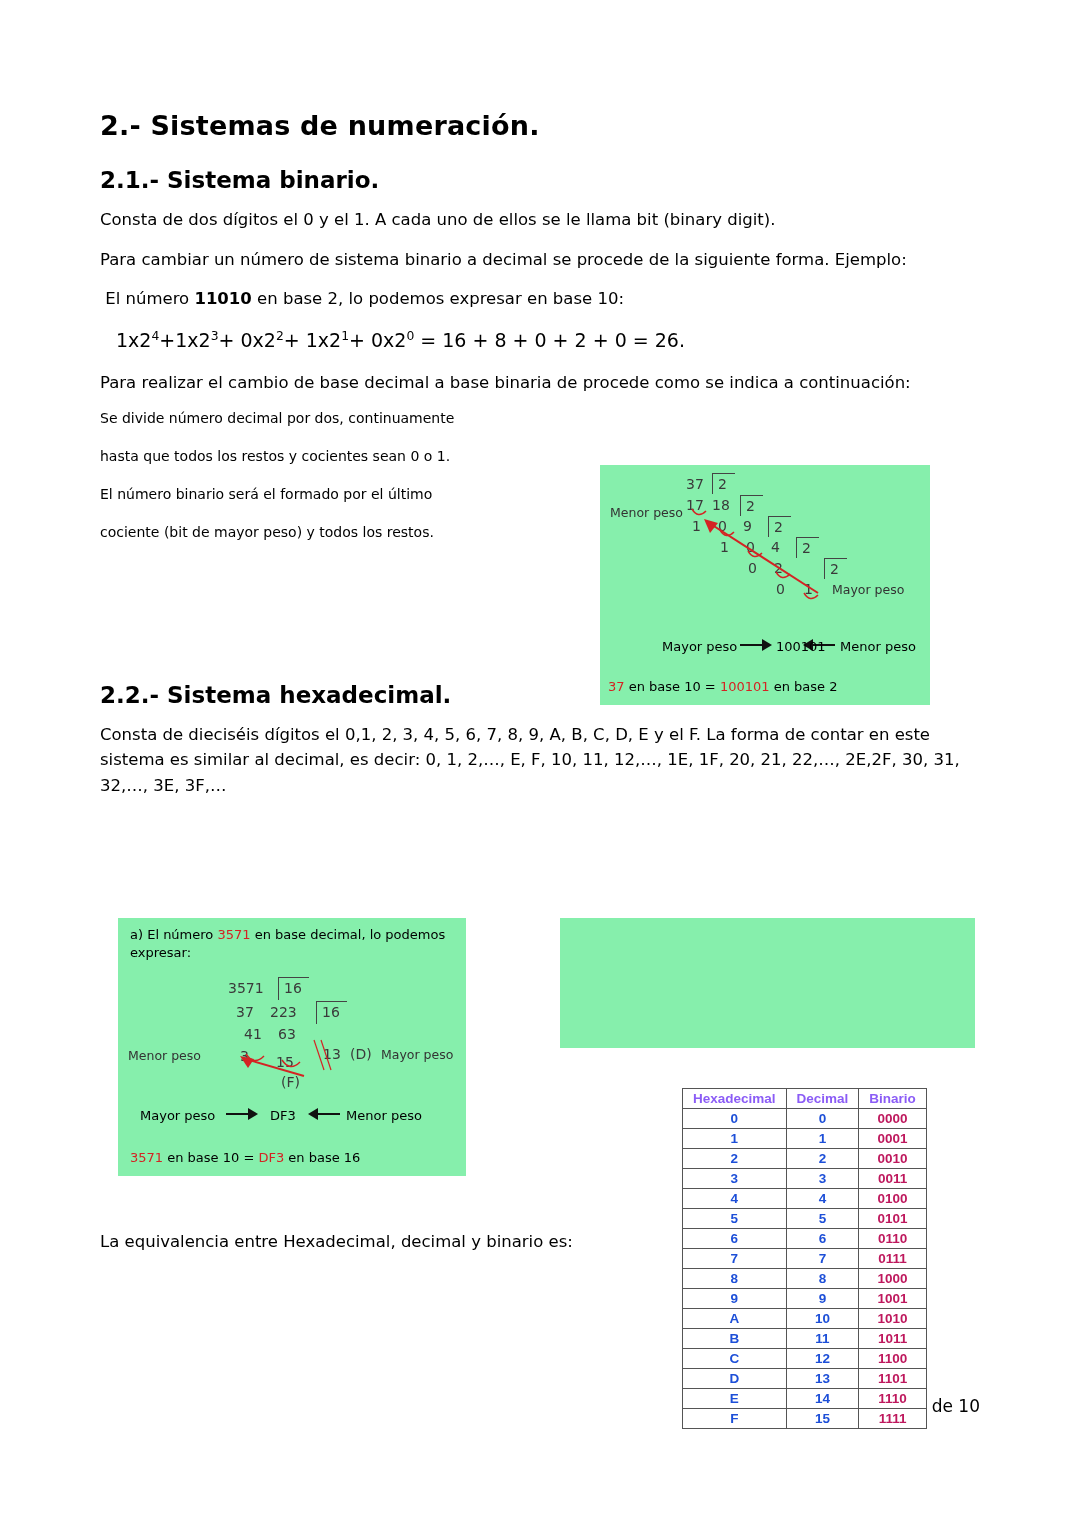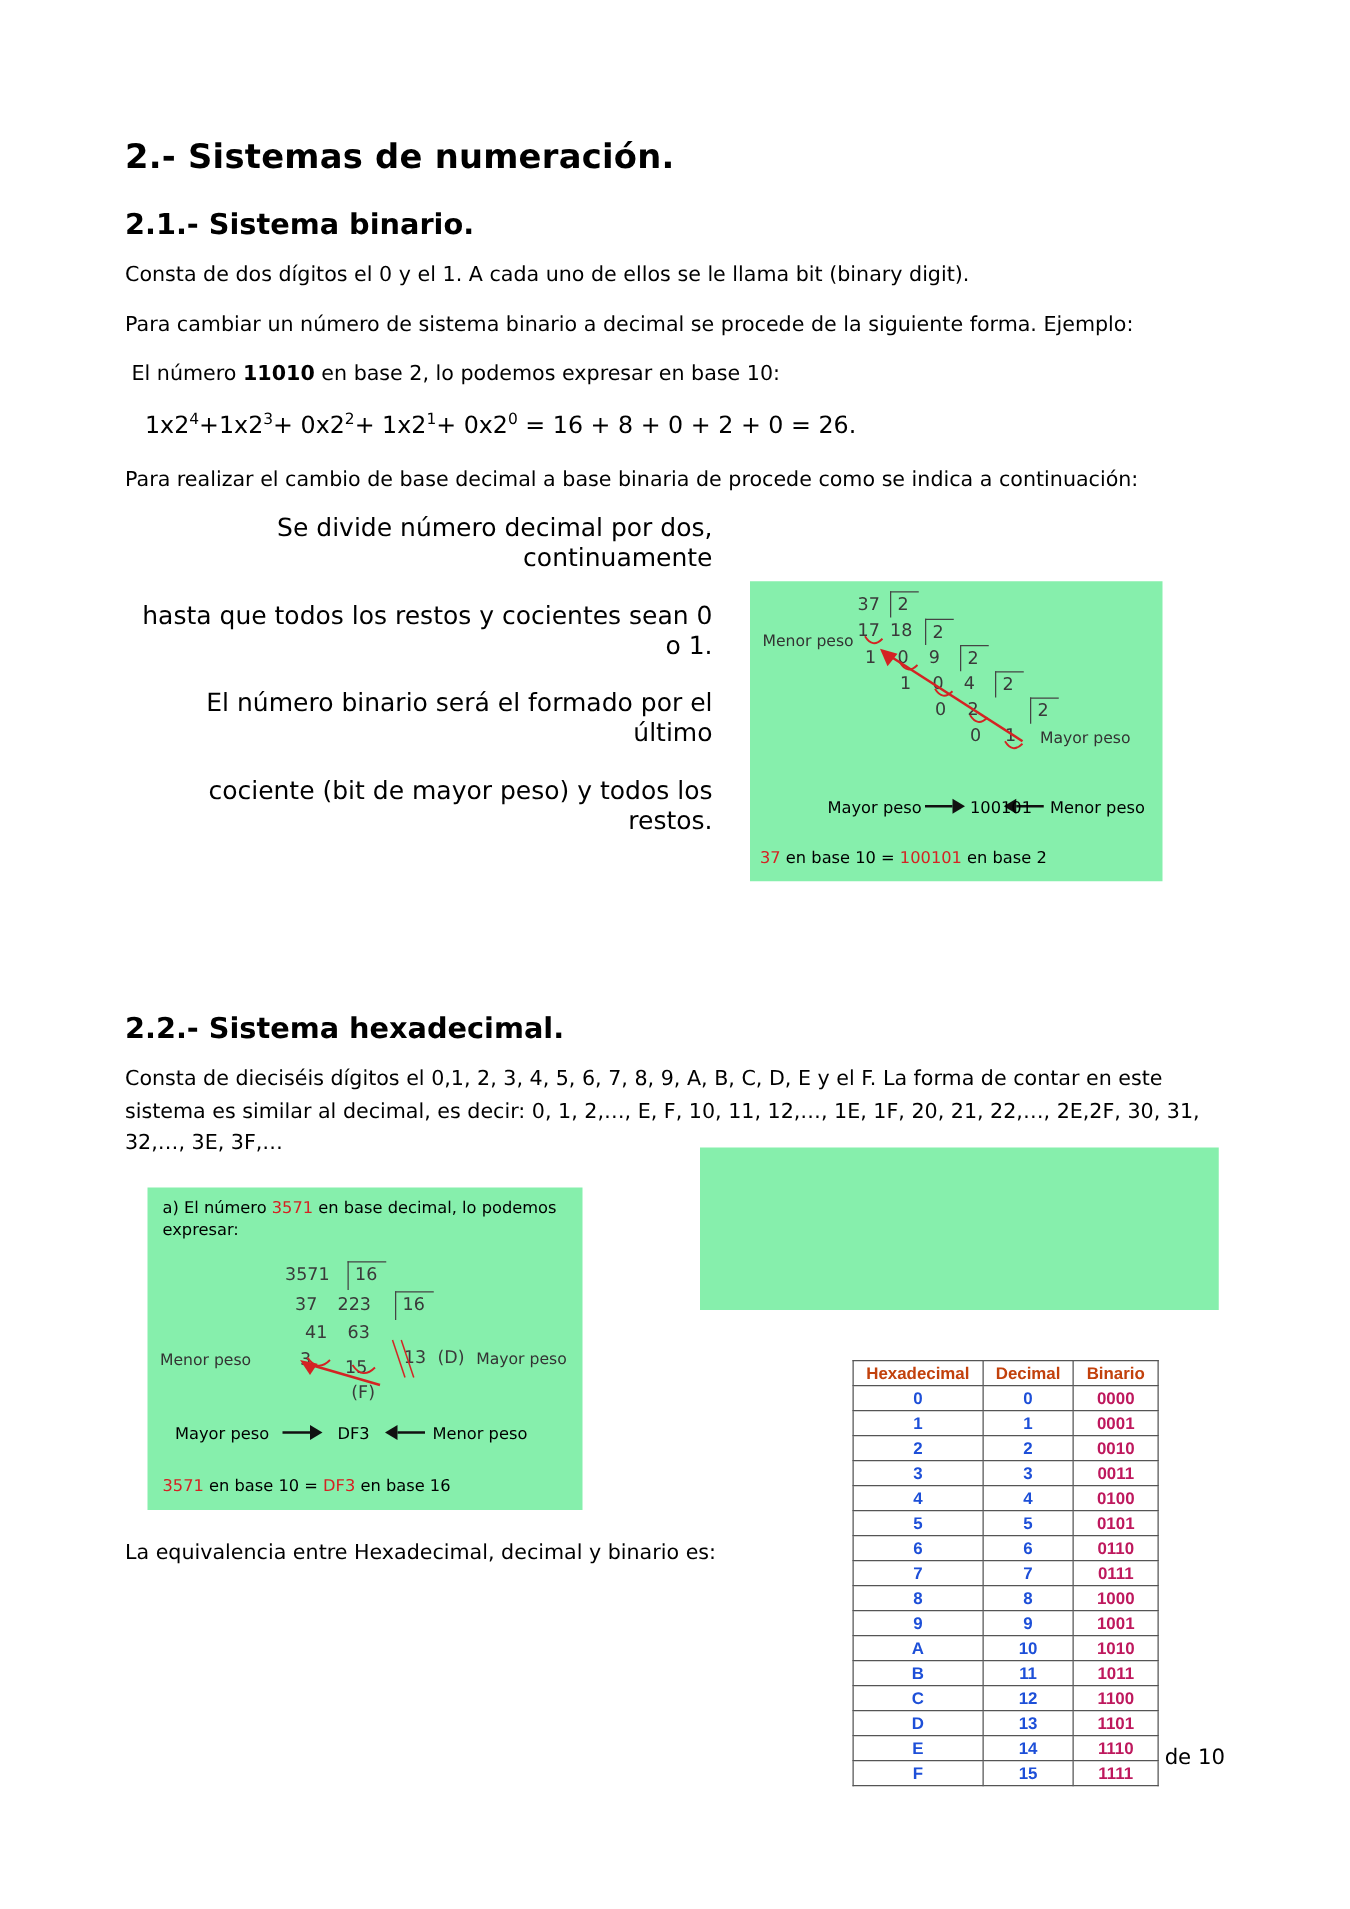--- a/index.html
+++ b/index.html
@@ -61,23 +61,22 @@
   .bold { font-weight: bold; }
 
   
   .split-row {
     position: relative;
   }
   .left-col {
     width: 470px;
   }
   .left-col p {
-    font-size: 20px;
+    font-size: 14px;
     margin: 0 0 22px 0;
-    text-align: right;
   }
 
   
   .fig {
     background: #86efac;
     position: absolute;
     box-sizing: border-box;
     font-family: "DejaVu Sans", sans-serif;
   }
   #fig-binary {
@@ -104,21 +103,21 @@
     font-size: 12.5px;
     color: #333;
   }
   .fig-caption {
     position: absolute;
     font-size: 13px;
   }
 
   #fig-hex-a {
     left: 118px;
-    top: 950px;
+    top: 918px;
     width: 348px;
     height: 258px;
     font-size: 13px;
     padding: 10px 12px;
   }
   #fig-hex-b {
     left: 560px;
     top: 918px;
     width: 415px;
     height: 130px;
@@ -138,21 +137,21 @@
   }
   .hex-table th, .hex-table td {
     border: 1px solid #555;
     padding: 1px 10px;
     text-align: center;
     height: 17px;
     line-height: 15px;
   }
   .hex-table th {
     font-weight: bold;
-    color: #c2410c;
+    color: #8b5cf6;
     background: #ffffff;
   }
   .hex-table td.hex { color: #1d4fd8; font-weight: bold; }
   .hex-table td.dec { color: #1d4fd8; font-weight: bold; }
   .hex-table td.bin { color: #be185d; font-weight: bold; }
 
   .equiv-text {
     position: absolute;
     left: 100px;
     top: 1232px;

